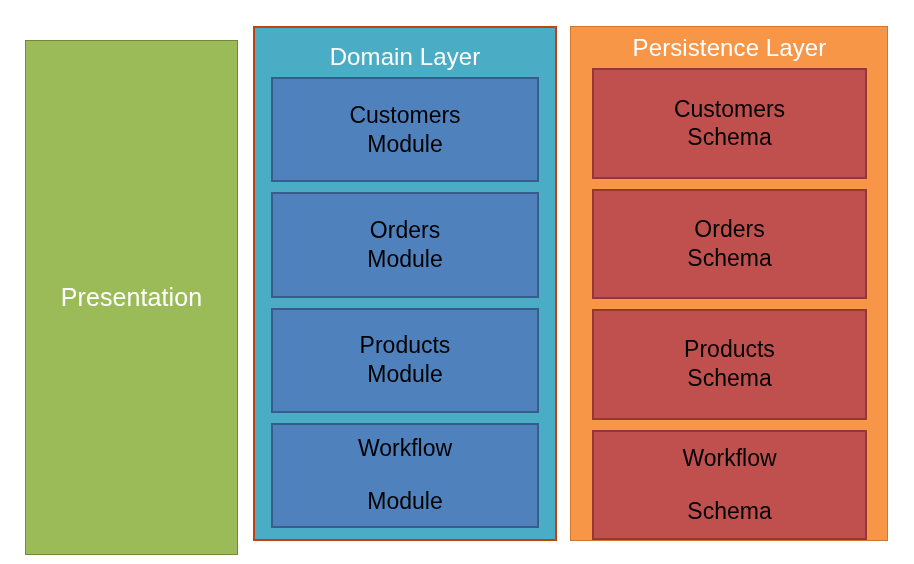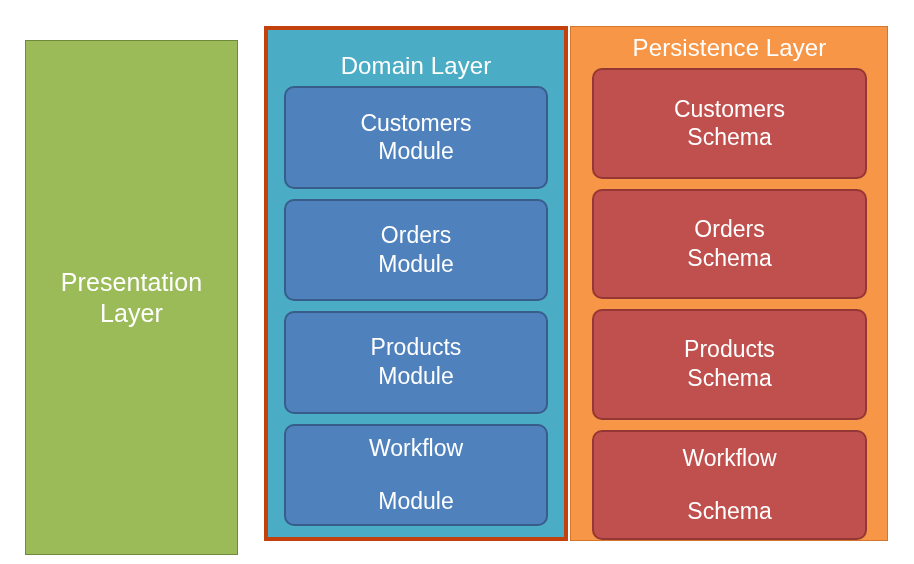--- a/index.html
+++ b/index.html
@@ -48,23 +48,22 @@
     padding: 0 10px;
   }
 
   
   .layer-domain {
     left: 253px;
     top: 26px;
     width: 304px;
     height: 515px;
     background: #4BACC6;
-    border: 4px solid #c2410c;
-    padding: 21px 16px 11px 16px;
-    margin-left: 11px;
+    border: 2px solid #c2410c;
+    padding: 14px 16px 11px 16px;
   }
 
   
   .layer-persistence {
     left: 570px;
     top: 26px;
     width: 318px;
     height: 515px;
     background: #F79646;
     border: 1px solid #D3772C;
@@ -90,25 +89,24 @@
 
   
   .item-box {
     box-sizing: border-box;
     flex: 1 1 0;
     display: flex;
     flex-direction: column;
     align-items: center;
     justify-content: center;
     text-align: center;
-    color: #ffffff;
+    color: #000000;
     font-size: 23px;
     line-height: 1.26;
     margin-bottom: 10px;
-    border-radius: 10px;
   }
   .item-box:last-child {
     margin-bottom: 0;
     gap: 24px;
   }
   .item-module {
     background: #4F81BD;
     border: 2px solid #385D8A;
   }
   .item-schema {
@@ -120,21 +118,20 @@
   }
 </style>
 </head>
 <body>
 
 <div id="diagram">
 
   <div class="layer-column layer-presentation">
     <div class="presentation-label">
       <span class="item-line">Presentation</span>
-      <span class="item-line">Layer</span>
     </div>
   </div>
 
   <div class="layer-column layer-domain">
     <div class="layer-title">Domain Layer</div>
     <div class="layer-body">
 
       <div class="item-box item-module">
         <span class="item-line">Customers</span>
         <span class="item-line">Module</span>

